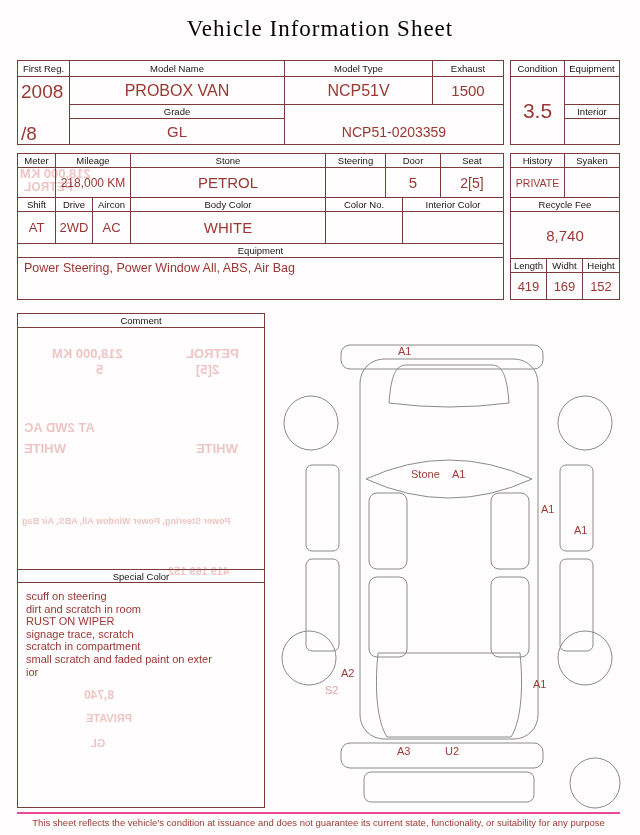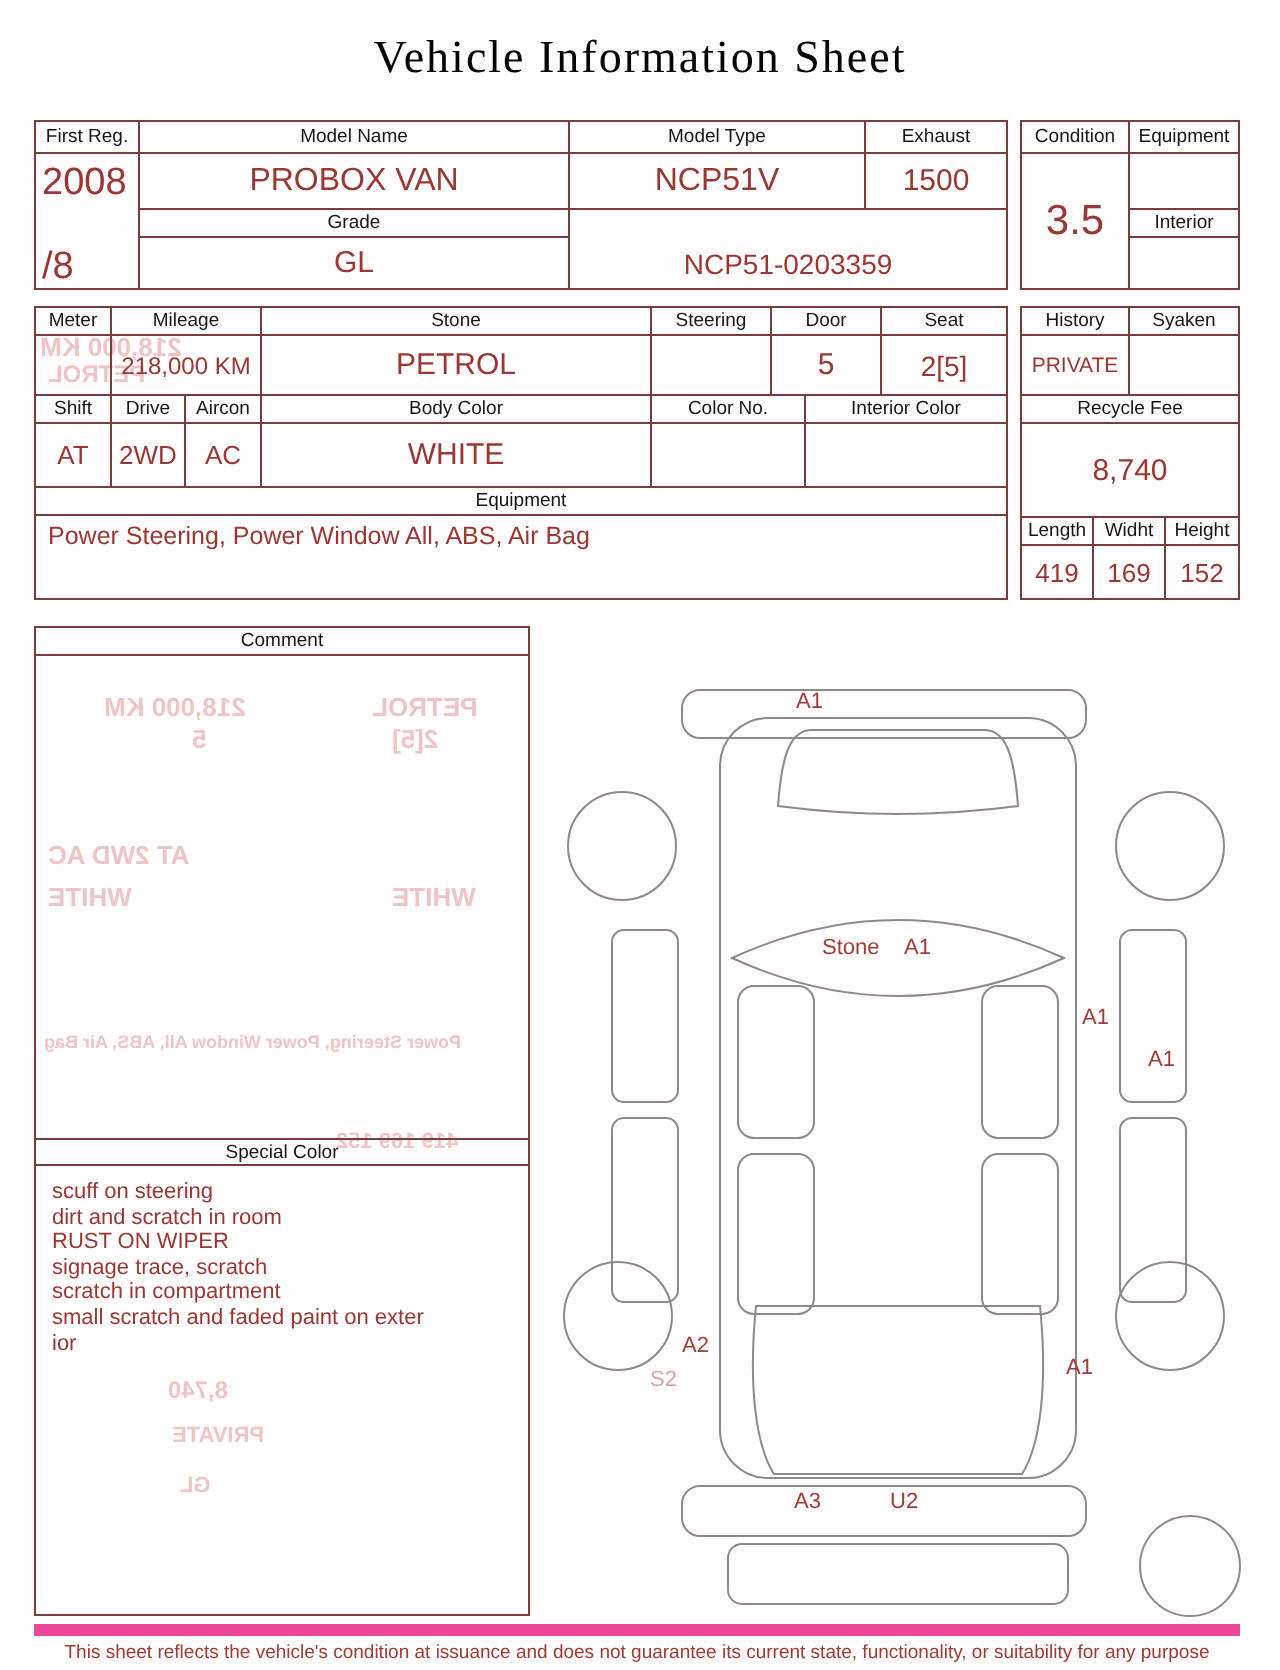--- a/index.html
+++ b/index.html
@@ -28,21 +28,21 @@
     font-family:"Liberation Serif",serif;font-size:23px;color:#050505;letter-spacing:1px;
   }
   .sn-line{font-size:11px;line-height:12.6px;color:var(--val);}
   .ann{position:absolute;font-size:11px;color:#a23c36;white-space:nowrap;}
   .ann.muted{color:#dda3a0;}
   .ghost{
     position:absolute;color:var(--ghost);opacity:.8;font-weight:bold;white-space:nowrap;
     transform:scaleX(-1);pointer-events:none;
   }
   .footer{
-    position:absolute;left:17px;top:812px;width:603px;border-top:6px solid #ec4899;
+    position:absolute;left:17px;top:812px;width:603px;border-top:2px solid #ec4899;
     padding-top:3px;text-align:center;font-size:9.5px;color:#a03a34;
   }
   svg{display:block;}
 </style>
 </head>
 <body>
 
 <div class="page">
 
   <div class="title">Vehicle Information Sheet</div>

